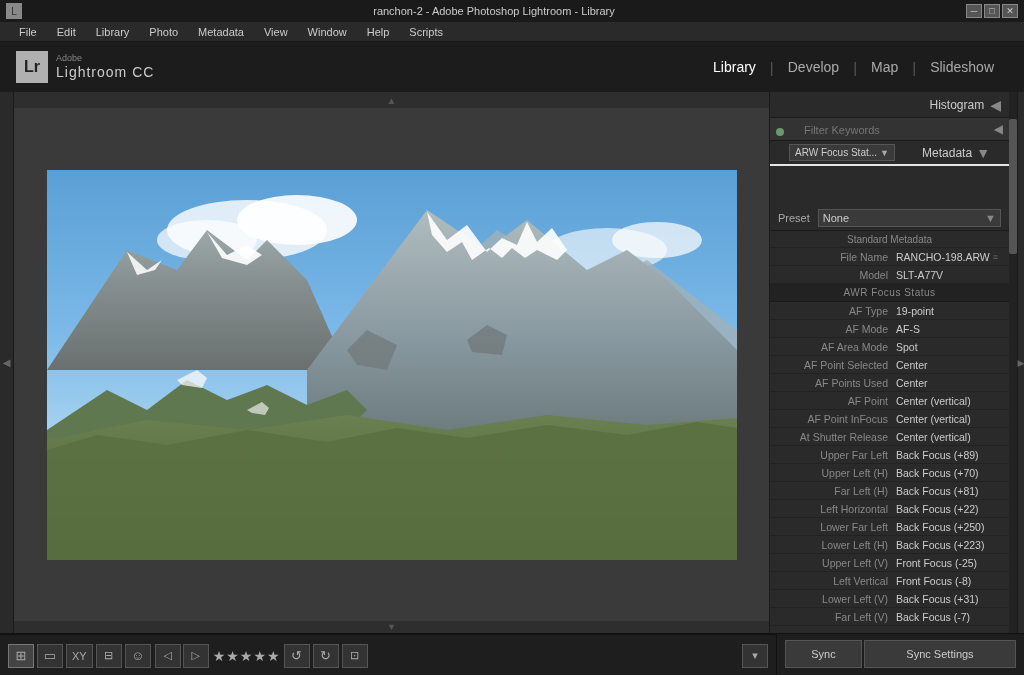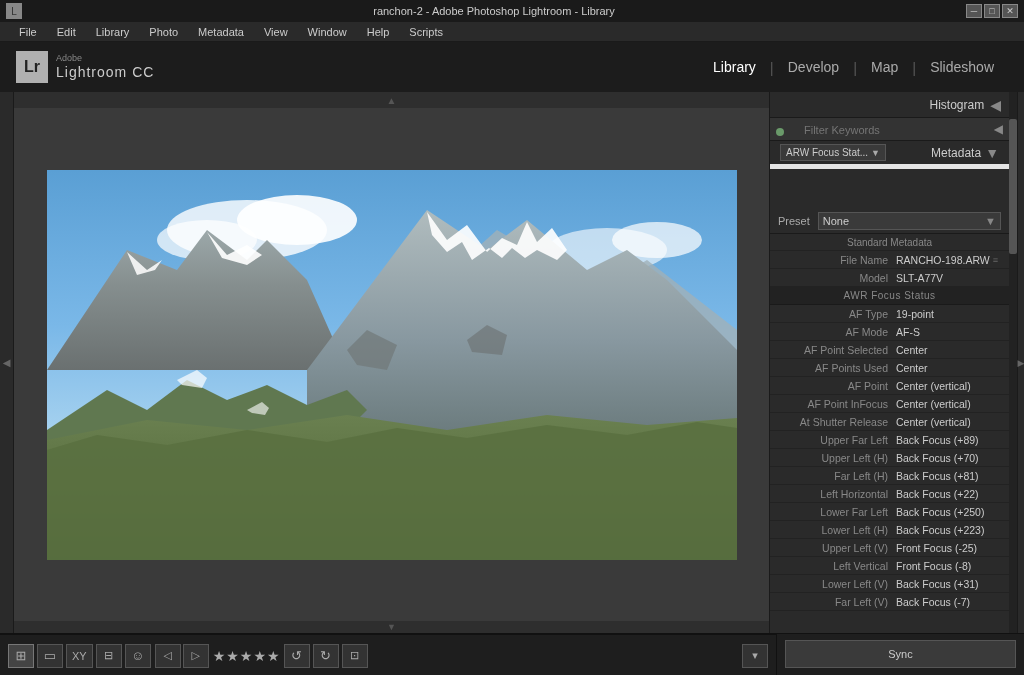--- a/index.html
+++ b/index.html
@@ -476,21 +476,21 @@
         <span id="histogram-title" style="font-size:12px;color:#ccc;margin-right:6px;">Histogram</span>
         <span id="histogram-collapse" style="color:#888;font-size:14px;cursor:pointer;">◀</span>
       </div>
 
       <div id="filter-keywords" style="display:flex;align-items:flex-end;background:#333;padding:4px 6px;border-bottom:1px solid #1a1a1a;gap:20px;">
         <div id="filter-keyword-dot" style="width:8px;height:8px;border-radius:50%;background:#6a9a6a;flex-shrink:0;"></div>
         <input id="filter-keyword-input" style="flex: 1 1 0%; background: transparent; border: none; color: rgb(204, 204, 204); font-size: 11px; outline: none;" placeholder="Filter Keywords">
         <span id="filter-keyword-clear" style="color:#888;cursor:pointer;font-size:12px;">◀</span>
       </div>
 
-      <div id="metadata-filter-bar" style="display:flex;align-items:center;background:#2a2a2a;padding:3px 10px;border-bottom:5px solid #e5e5e5;gap:4px;">
+      <div id="metadata-filter-bar" style="display:flex;align-items:center;background:#2a2a2a;padding:3px 19px;border-bottom:2px solid #e5e5e5;gap:4px;">
         <div id="arw-focus-btn" style="background:#3a3a3a;border:1px solid #555;color:#ccc;font-size:10px;padding:2px 5px;cursor:pointer;display:flex;align-items:center;gap:3px;">
           <span>ARW Focus Stat...</span>
           <span style="color:#aaa;font-size:9px;">▼</span>
         </div>
         <div style="flex:1;"></div>
         <span id="metadata-label" style="font-size:12px;color:#ccc;">Metadata</span>
         <span id="metadata-dropdown" style="color:#888;cursor:pointer;font-size:14px;">▼</span>
       </div>
 
       <div id="preset-bar" style="display:flex;align-items:center;background:#2a2a2a;padding:3px 8px;border-bottom:1px solid #1a1a1a;gap:8px;">
@@ -521,20 +521,24 @@
       <div id="metadata-table">
       <div class="meta-row">
             <span class="meta-label">AF Type</span>
             <span class="meta-value">19-point</span>
           </div>
           <div class="meta-row">
             <span class="meta-label">AF Mode</span>
             <span class="meta-value">AF-S</span>
           </div>
           <div class="meta-row">
+            <span class="meta-label">AF Area Mode</span>
+            <span class="meta-value">Spot</span>
+          </div>
+          <div class="meta-row">
             <span class="meta-label">AF Point Selected</span>
             <span class="meta-value">Center</span>
           </div>
           <div class="meta-row">
             <span class="meta-label">AF Points Used</span>
             <span class="meta-value">Center</span>
           </div>
           <div class="meta-row">
             <span class="meta-label">AF Point</span>
             <span class="meta-value">Center (vertical)</span>
@@ -632,14 +636,15 @@
       <button class="tb-btn" style="font-size:11px;">⊡</button>
     </div>
 
     <div style="flex:1;"></div>
 
     <button class="tb-btn">▾</button>
   </div>
 
   <div id="bottom-right-panel" style="width:248px;background:#1e1e1e;display:flex;align-items:flex-start;justify-content:center;border-left:1px solid #111;gap:2px;padding:6px 8px;">
     <button class="sync-btn" style="flex:1;height:28px;background:#3a3a3a;border:1px solid #555;color:#ccc;font-size:11px;cursor:pointer;">Sync</button>
+    <button class="sync-btn" style="flex:2;height:28px;background:#3a3a3a;border:1px solid #555;color:#ccc;font-size:11px;cursor:pointer;">Sync Settings</button>
   </div>
 </div>
 
 </body></html>

